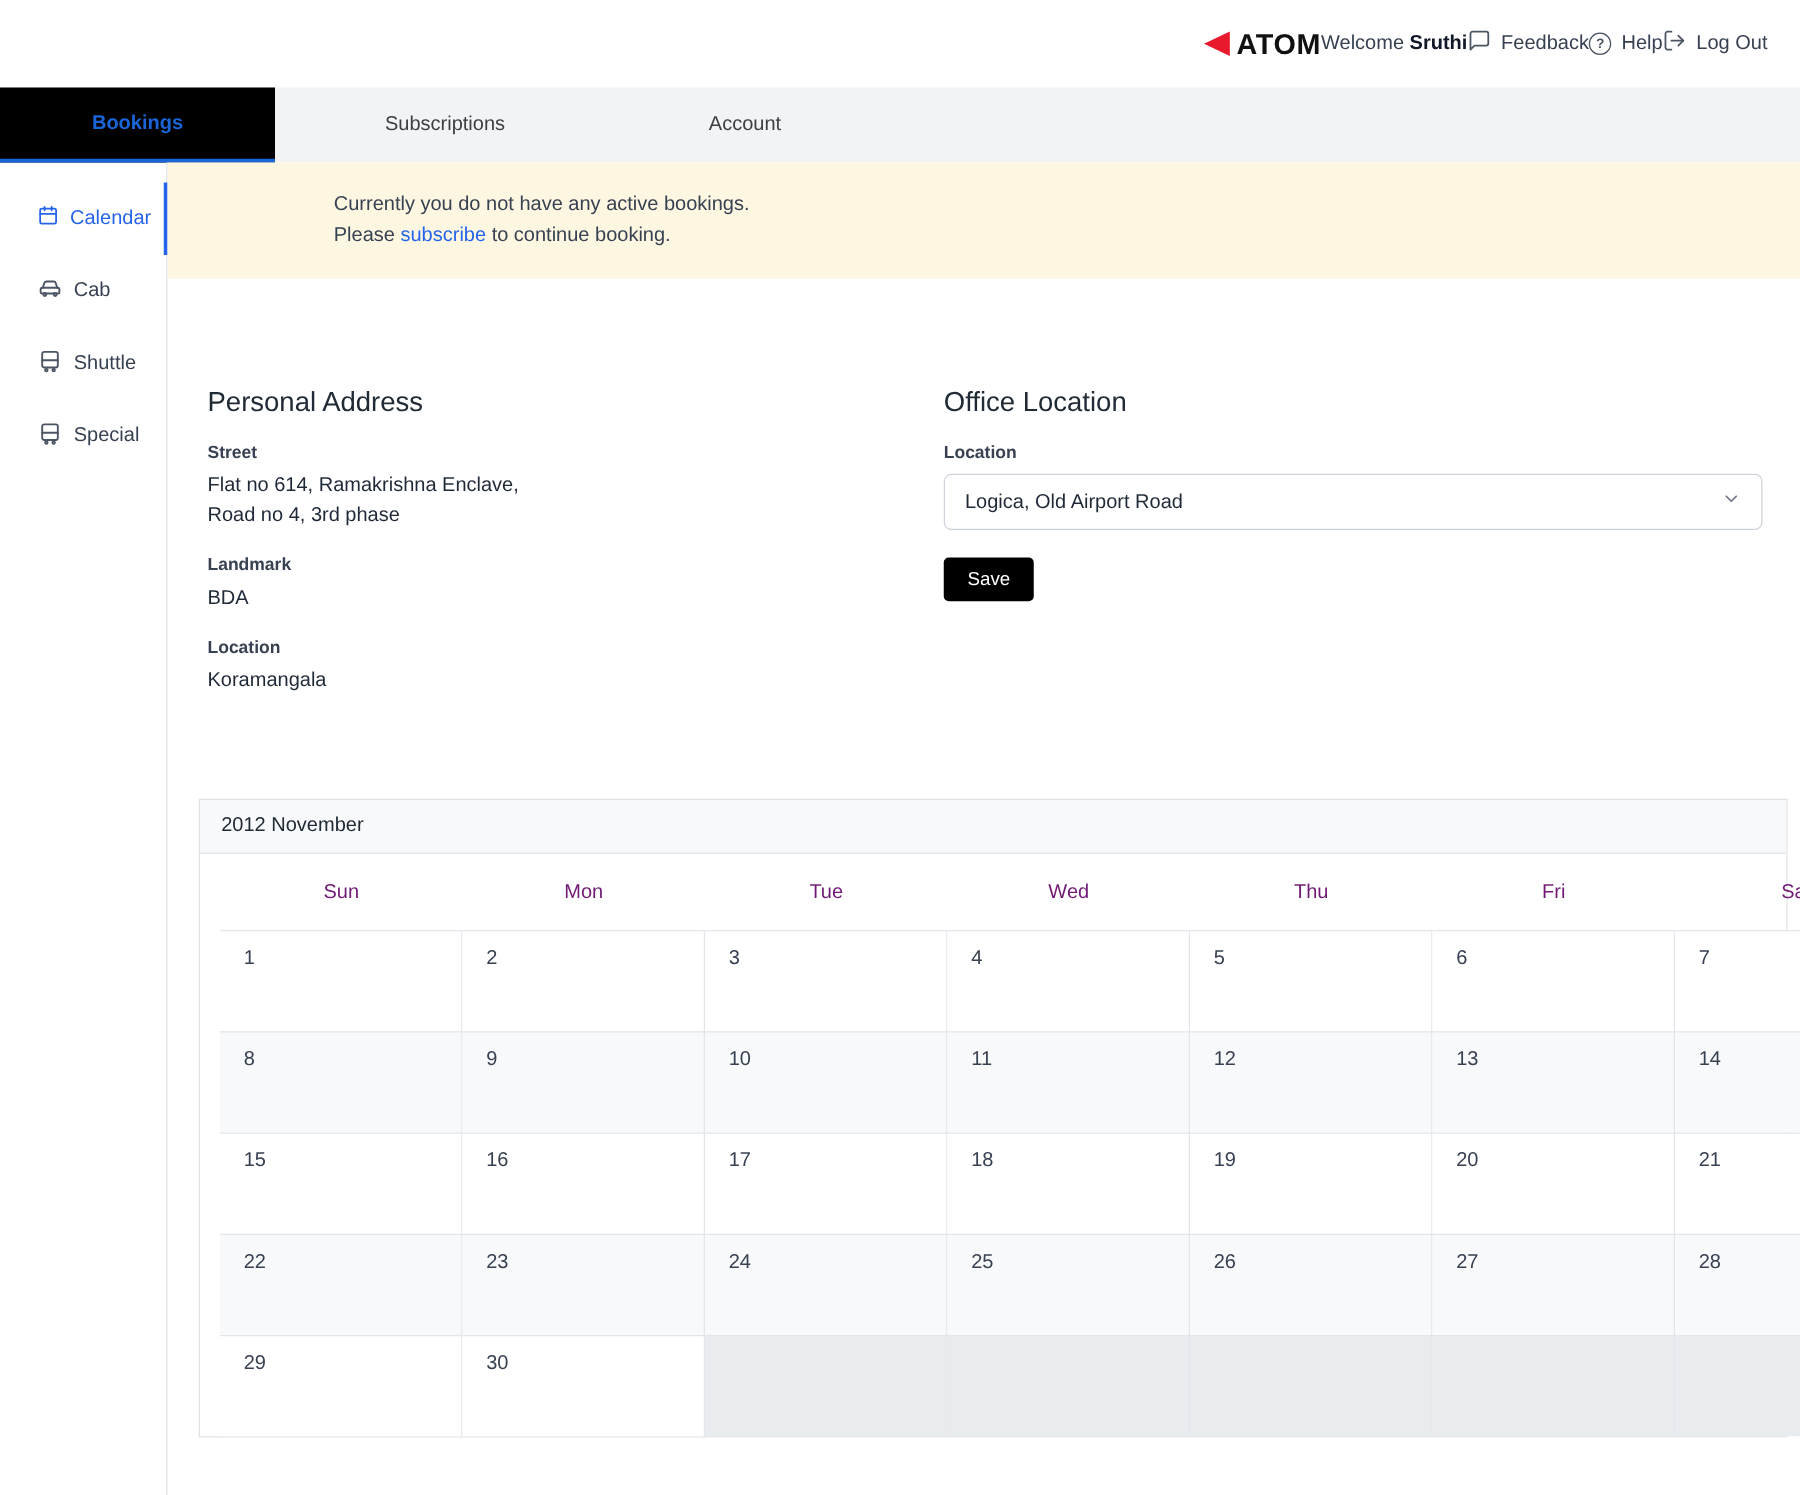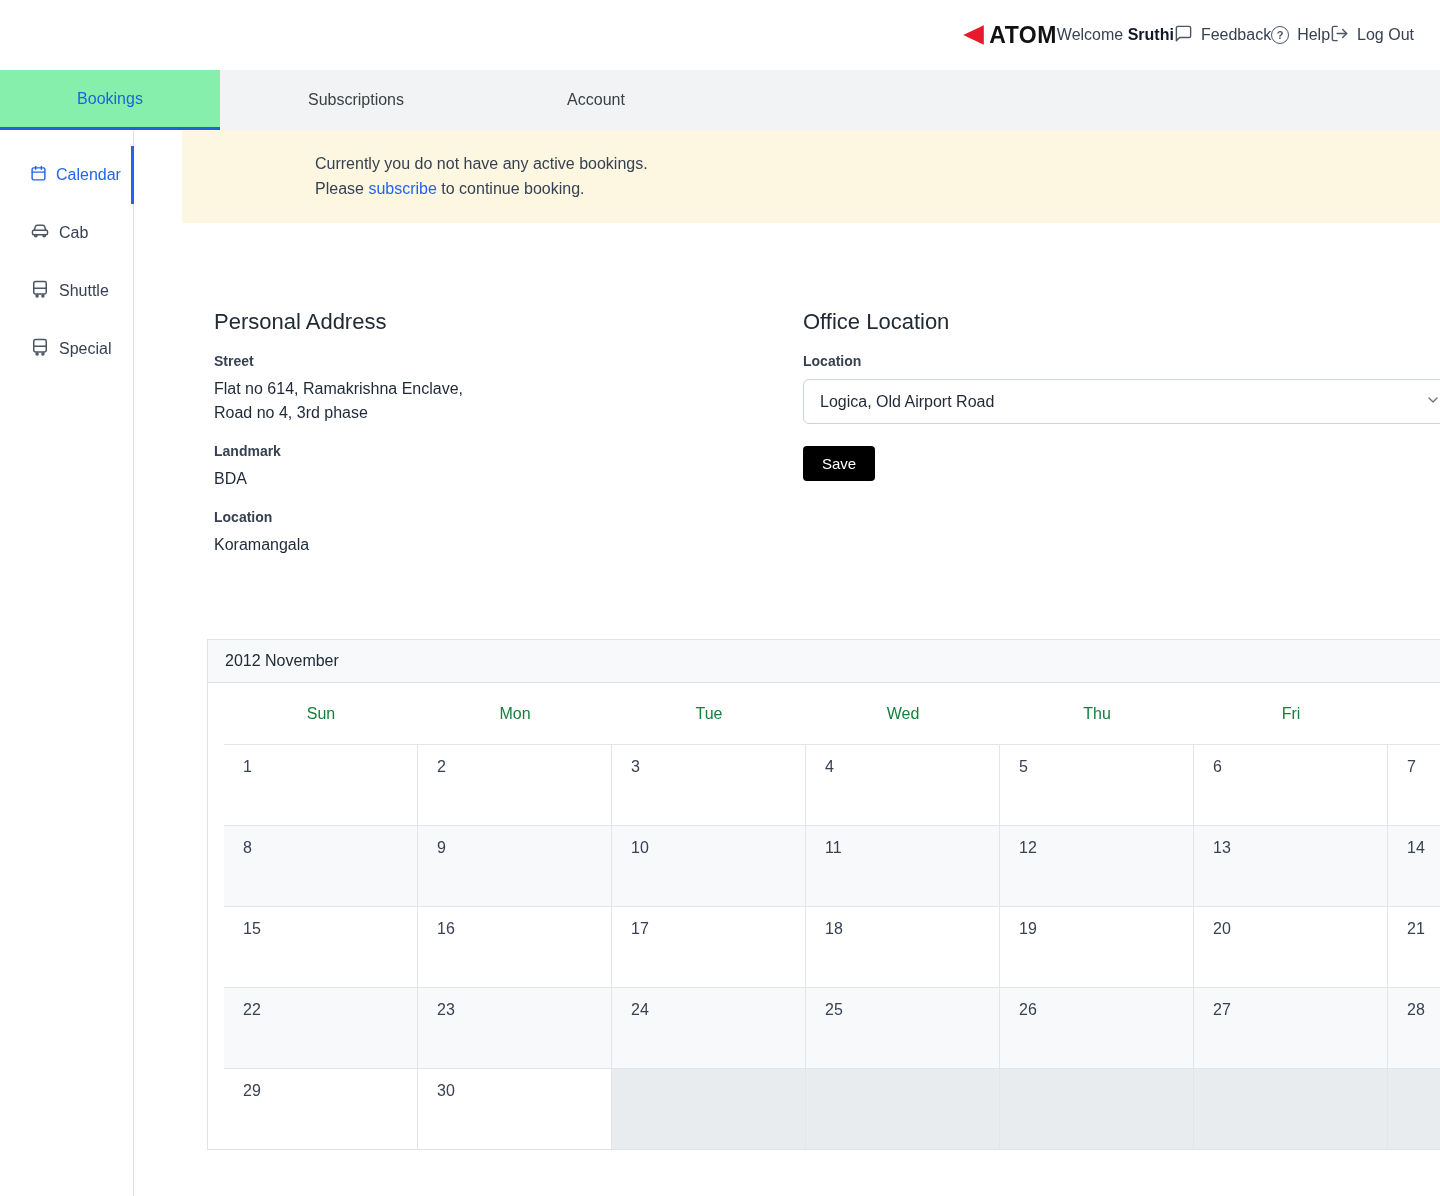--- a/index.html
+++ b/index.html
@@ -17,24 +17,24 @@
   .top-link { display:flex; align-items:center; gap:8px; color:#374151; cursor:pointer; }
   .top-link svg { color:#4b5563; }
   .help-circle { width:18px; height:18px; border:1.7px solid #4b5563; border-radius:50%;
     display:flex; align-items:center; justify-content:center; font-size:11px; font-weight:700; color:#4b5563; }
 
   
   .tabbar { height:60px; background:#f1f3f4; display:flex; }
   .tab { display:flex; align-items:center; justify-content:center; font-size:16px;
     color:#3c4043; cursor:pointer; }
   .tab-0 { width:220px; } .tab-1 { width:272px; } .tab-2 { width:208px; }
-  .tab.active { background:#86efac; color:#1a66d9; border-bottom:3px solid #1a66d9; font-weight:400; }
-
-  
-  .main { display:flex; height:1066px;gap:48px; }
+  .tab.active { background:#000000; color:#1a66d9; border-bottom:3px solid #1a66d9; font-weight:700; }
+
+  
+  .main { display:flex; height:1066px; }
   .sidebar { width:134px; border-right:1px solid #dde1e6; padding-top:16px; flex:none; }
   .side-item { height:58px; display:flex; align-items:center; gap:9px; padding-left:30px;
     font-size:16px; color:#374151; cursor:pointer; }
   .side-item svg { color:#4b5563; flex:none; }
   .side-item.active { color:#2563eb; border-right:3px solid #2563eb; margin-right:-1px; }
   .side-item.active svg { color:#2563eb; }
   .side-special { padding-left:30px; }
 
   .content { flex:1; min-width:0; }
 
@@ -57,21 +57,21 @@
   .save-btn { margin-top:22px; background:#000000; color:#fff; border:none; border-radius:4px;
     padding:9px 19px; font-size:15px; font-family:inherit; cursor:pointer; }
 
   
   .cal-card { margin:82px 0 0 25px; width:1271px; border:1px solid #dfe3e8; position:relative; }
   .cal-header { background:#f8f9fa; border-bottom:1px solid #dfe3e8; padding:12px 17px;
     font-size:16px; color:#212b36; }
   .cal-table { margin-left:16px; width:1358px; }
   .cal-dayrow { display:flex; height:61px; }
   .cal-daycell { width:194px; flex:none; display:flex; align-items:center; justify-content:center;
-    font-size:16px; color:#15803d; }
+    font-size:16px; color:#701a75; }
   .cal-row { display:flex; height:81px; }
   .cal-row:nth-of-type(odd) .cal-cell { background:#f8f9fa; } 
   .cal-cell { width:194px; flex:none; border-top:1px solid #e2e6ea; border-right:1px solid #e2e6ea;
     padding:13px 0 0 19px; font-size:16px; color:#374151; background:#fff; cursor:pointer; }
   .cal-cell:last-child { border-right:none; }
   .cal-row .cal-cell.white { background:#fff; }
   .cal-cell.empty { background:#e9ecef !important; cursor:default; }
 </style>
 </head>
 <body>

